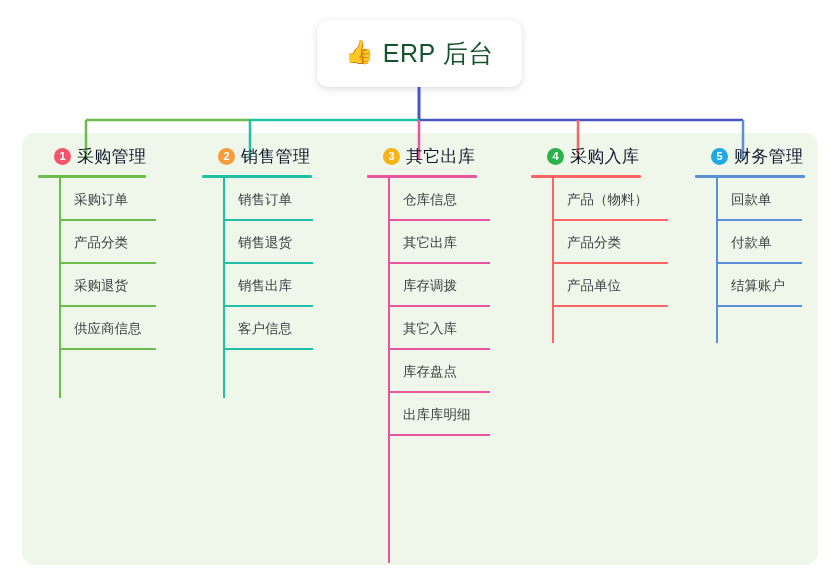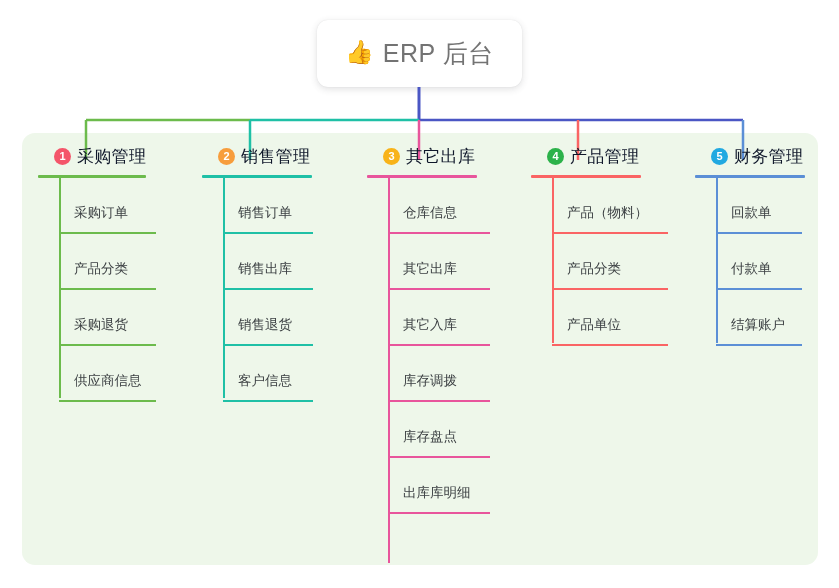--- a/index.html
+++ b/index.html
@@ -41,21 +41,21 @@
   }
   #root-node .thumb {
     font-size: 23px;
     line-height: 1;
     display: inline-block;
     transform: translateY(-1px);
   }
   #root-node .root-label {
     font-size: 25px;
     letter-spacing: 0.5px;
-    color: #737373;
+    color: #14532d;
     white-space: nowrap;
   }
 
   
   #connectors {
     position: absolute;
     left: 0; top: 0;
     width: 839px;
     height: 588px;
     pointer-events: none;
@@ -114,21 +114,21 @@
     padding-left: 21px;
   }
   .items .stem {
     position: absolute;
     left: 21px;
     top: 0;
     width: 2px;
   }
   .item {
     position: relative;
-    height: 56px;
+    height: 43px;
     box-sizing: border-box;
   }
   .item .item-label {
     position: absolute;
     left: 15px;
     bottom: 12px;
     font-size: 13.5px;
     color: #3c4043;
     white-space: nowrap;
   }
@@ -197,28 +197,28 @@
           <span class="col-title">销售管理</span>
         </div>
         <div class="col-rule" style="background: rgb(31, 192, 166); width: 110px;"></div>
         <div class="items">
           <div class="stem" style="background: rgb(31, 192, 166); height: 220px;"></div>
           <div class="item">
             <span class="item-label">销售订单</span>
             <div class="item-rule" style="background: rgb(31, 192, 166); width: 90px;"></div>
           </div>
           <div class="item">
+            <span class="item-label">销售退货</span>
+            <div class="item-rule" style="background: rgb(31, 192, 166); width: 90px;"></div>
+          </div>
+          <div class="item">
             <span class="item-label">销售出库</span>
             <div class="item-rule" style="background: rgb(31, 192, 166); width: 90px;"></div>
           </div>
           <div class="item">
-            <span class="item-label">销售退货</span>
-            <div class="item-rule" style="background: rgb(31, 192, 166); width: 90px;"></div>
-          </div>
-          <div class="item">
             <span class="item-label">客户信息</span>
             <div class="item-rule" style="background: rgb(31, 192, 166); width: 90px;"></div>
           </div>
         </div>
       </div>
       <div class="column" style="left: 367px;">
         <div class="col-head">
           <span class="badge" style="background: rgb(248, 179, 25);">3</span>
           <span class="col-title">其它出库</span>
         </div>
@@ -227,41 +227,41 @@
           <div class="stem" style="background: rgb(232, 85, 156); height: 385px;"></div>
           <div class="item">
             <span class="item-label">仓库信息</span>
             <div class="item-rule" style="background: rgb(232, 85, 156); width: 102px;"></div>
           </div>
           <div class="item">
             <span class="item-label">其它出库</span>
             <div class="item-rule" style="background: rgb(232, 85, 156); width: 102px;"></div>
           </div>
           <div class="item">
+            <span class="item-label">库存调拨</span>
+            <div class="item-rule" style="background: rgb(232, 85, 156); width: 102px;"></div>
+          </div>
+          <div class="item">
             <span class="item-label">其它入库</span>
             <div class="item-rule" style="background: rgb(232, 85, 156); width: 102px;"></div>
           </div>
           <div class="item">
-            <span class="item-label">库存调拨</span>
-            <div class="item-rule" style="background: rgb(232, 85, 156); width: 102px;"></div>
-          </div>
-          <div class="item">
             <span class="item-label">库存盘点</span>
             <div class="item-rule" style="background: rgb(232, 85, 156); width: 102px;"></div>
           </div>
           <div class="item">
             <span class="item-label">出库库明细</span>
             <div class="item-rule" style="background: rgb(232, 85, 156); width: 102px;"></div>
           </div>
         </div>
       </div>
       <div class="column" style="left: 531px;">
         <div class="col-head">
           <span class="badge" style="background: rgb(44, 178, 74);">4</span>
-          <span class="col-title">产品管理</span>
+          <span class="col-title">采购入库</span>
         </div>
         <div class="col-rule" style="background: rgb(250, 100, 100); width: 110px;"></div>
         <div class="items">
           <div class="stem" style="background: rgb(250, 100, 100); height: 165px;"></div>
           <div class="item">
             <span class="item-label">产品（物料）</span>
             <div class="item-rule" style="background: rgb(250, 100, 100); width: 116px;"></div>
           </div>
           <div class="item">
             <span class="item-label">产品分类</span>

